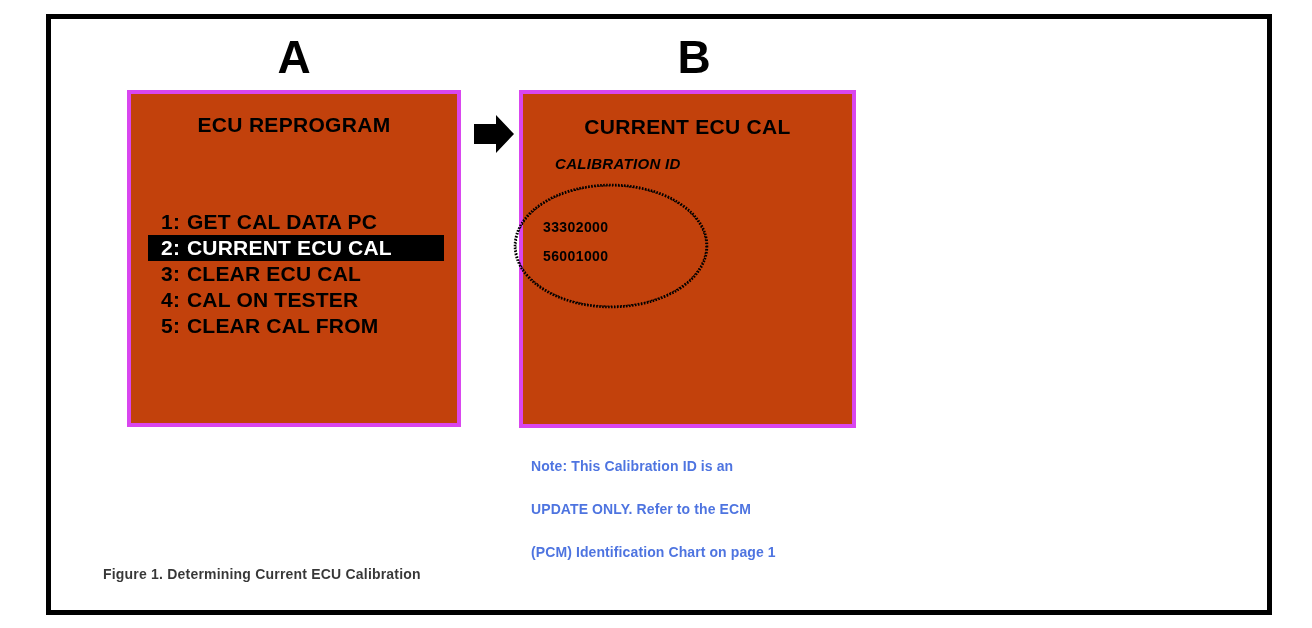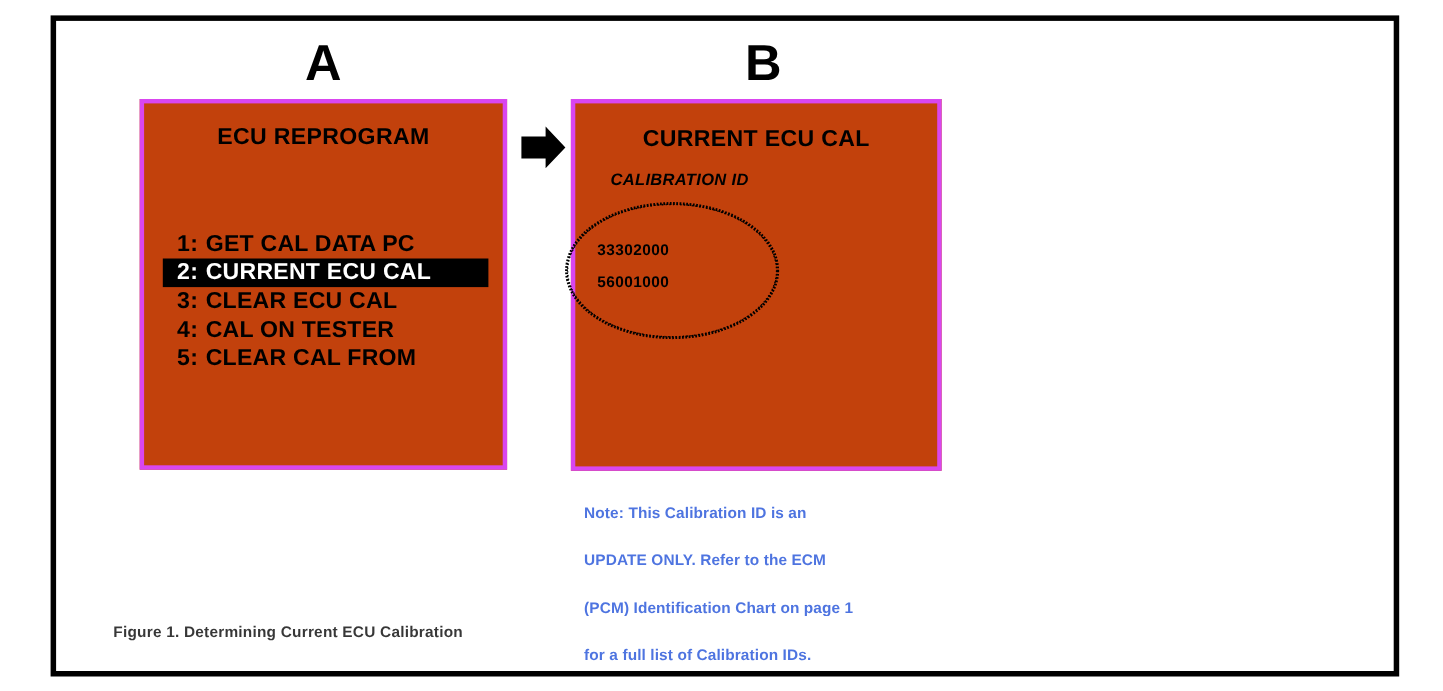--- a/index.html
+++ b/index.html
@@ -253,18 +253,17 @@
   <svg id="cal-circle" viewBox="0 0 200 130">
     <ellipse cx="100" cy="65" rx="96" ry="61" fill="none" stroke="#000000" stroke-width="2.6" stroke-dasharray="1.6 1.4" stroke-linecap="butt"></ellipse>
     <ellipse cx="100" cy="65" rx="95" ry="60.2" fill="none" stroke="#000000" stroke-width="1.4" stroke-dasharray="1.2 2.2"></ellipse>
   </svg>
 
   <div id="cal-note">
 
   <div class="note-line">Note: This Calibration ID is an</div>
       <div class="note-line">UPDATE ONLY. Refer to the ECM</div>
       <div class="note-line">(PCM) Identification Chart on page 1</div>
-      <div class="note-line">for a full list of Calibration IDs.</div>
     </div>
 
   <div id="figure-caption">Figure 1. Determining Current ECU Calibration</div>
 
 </div>
 
 </body></html>

